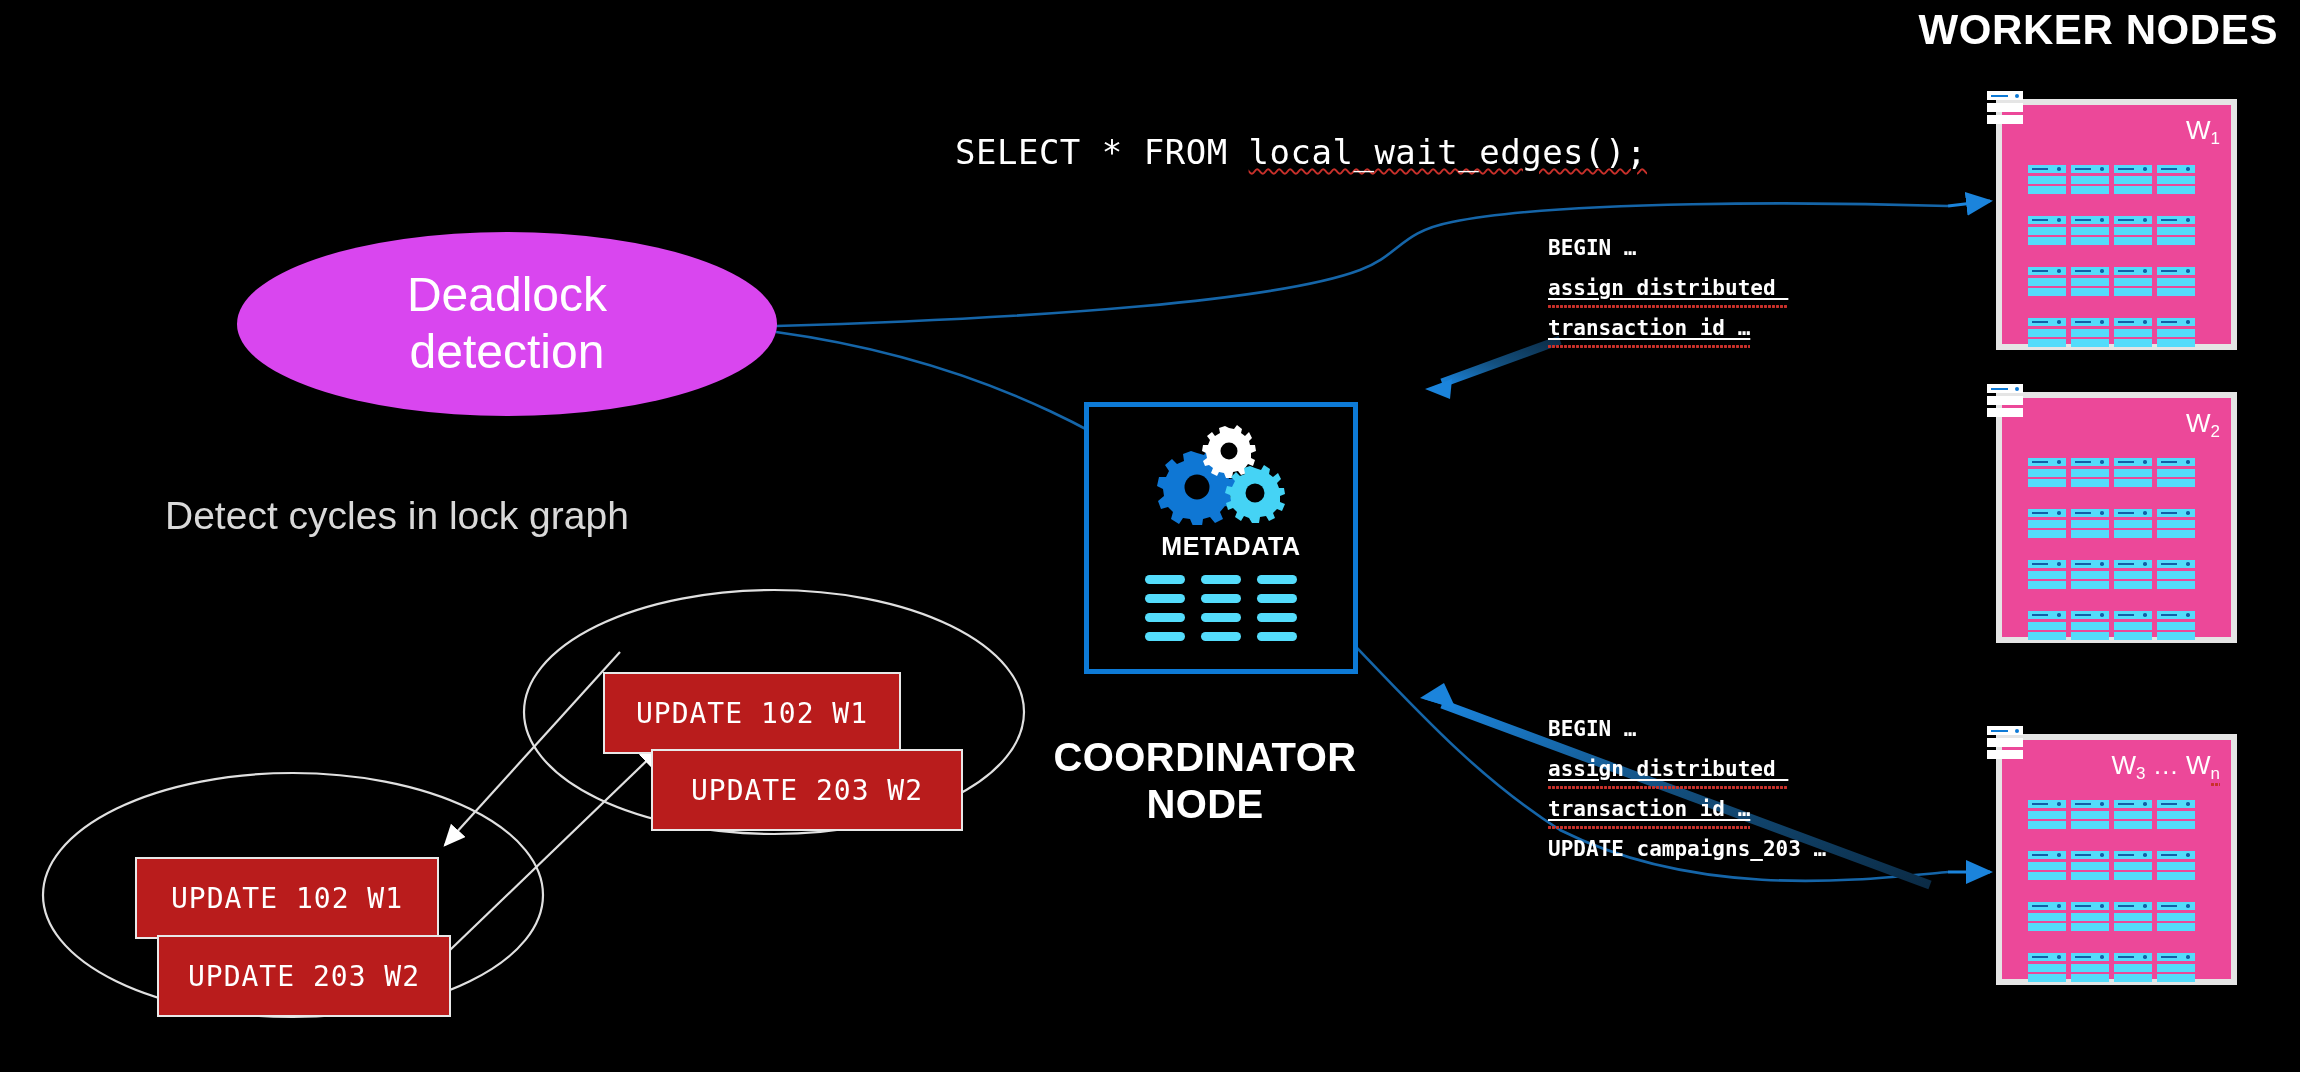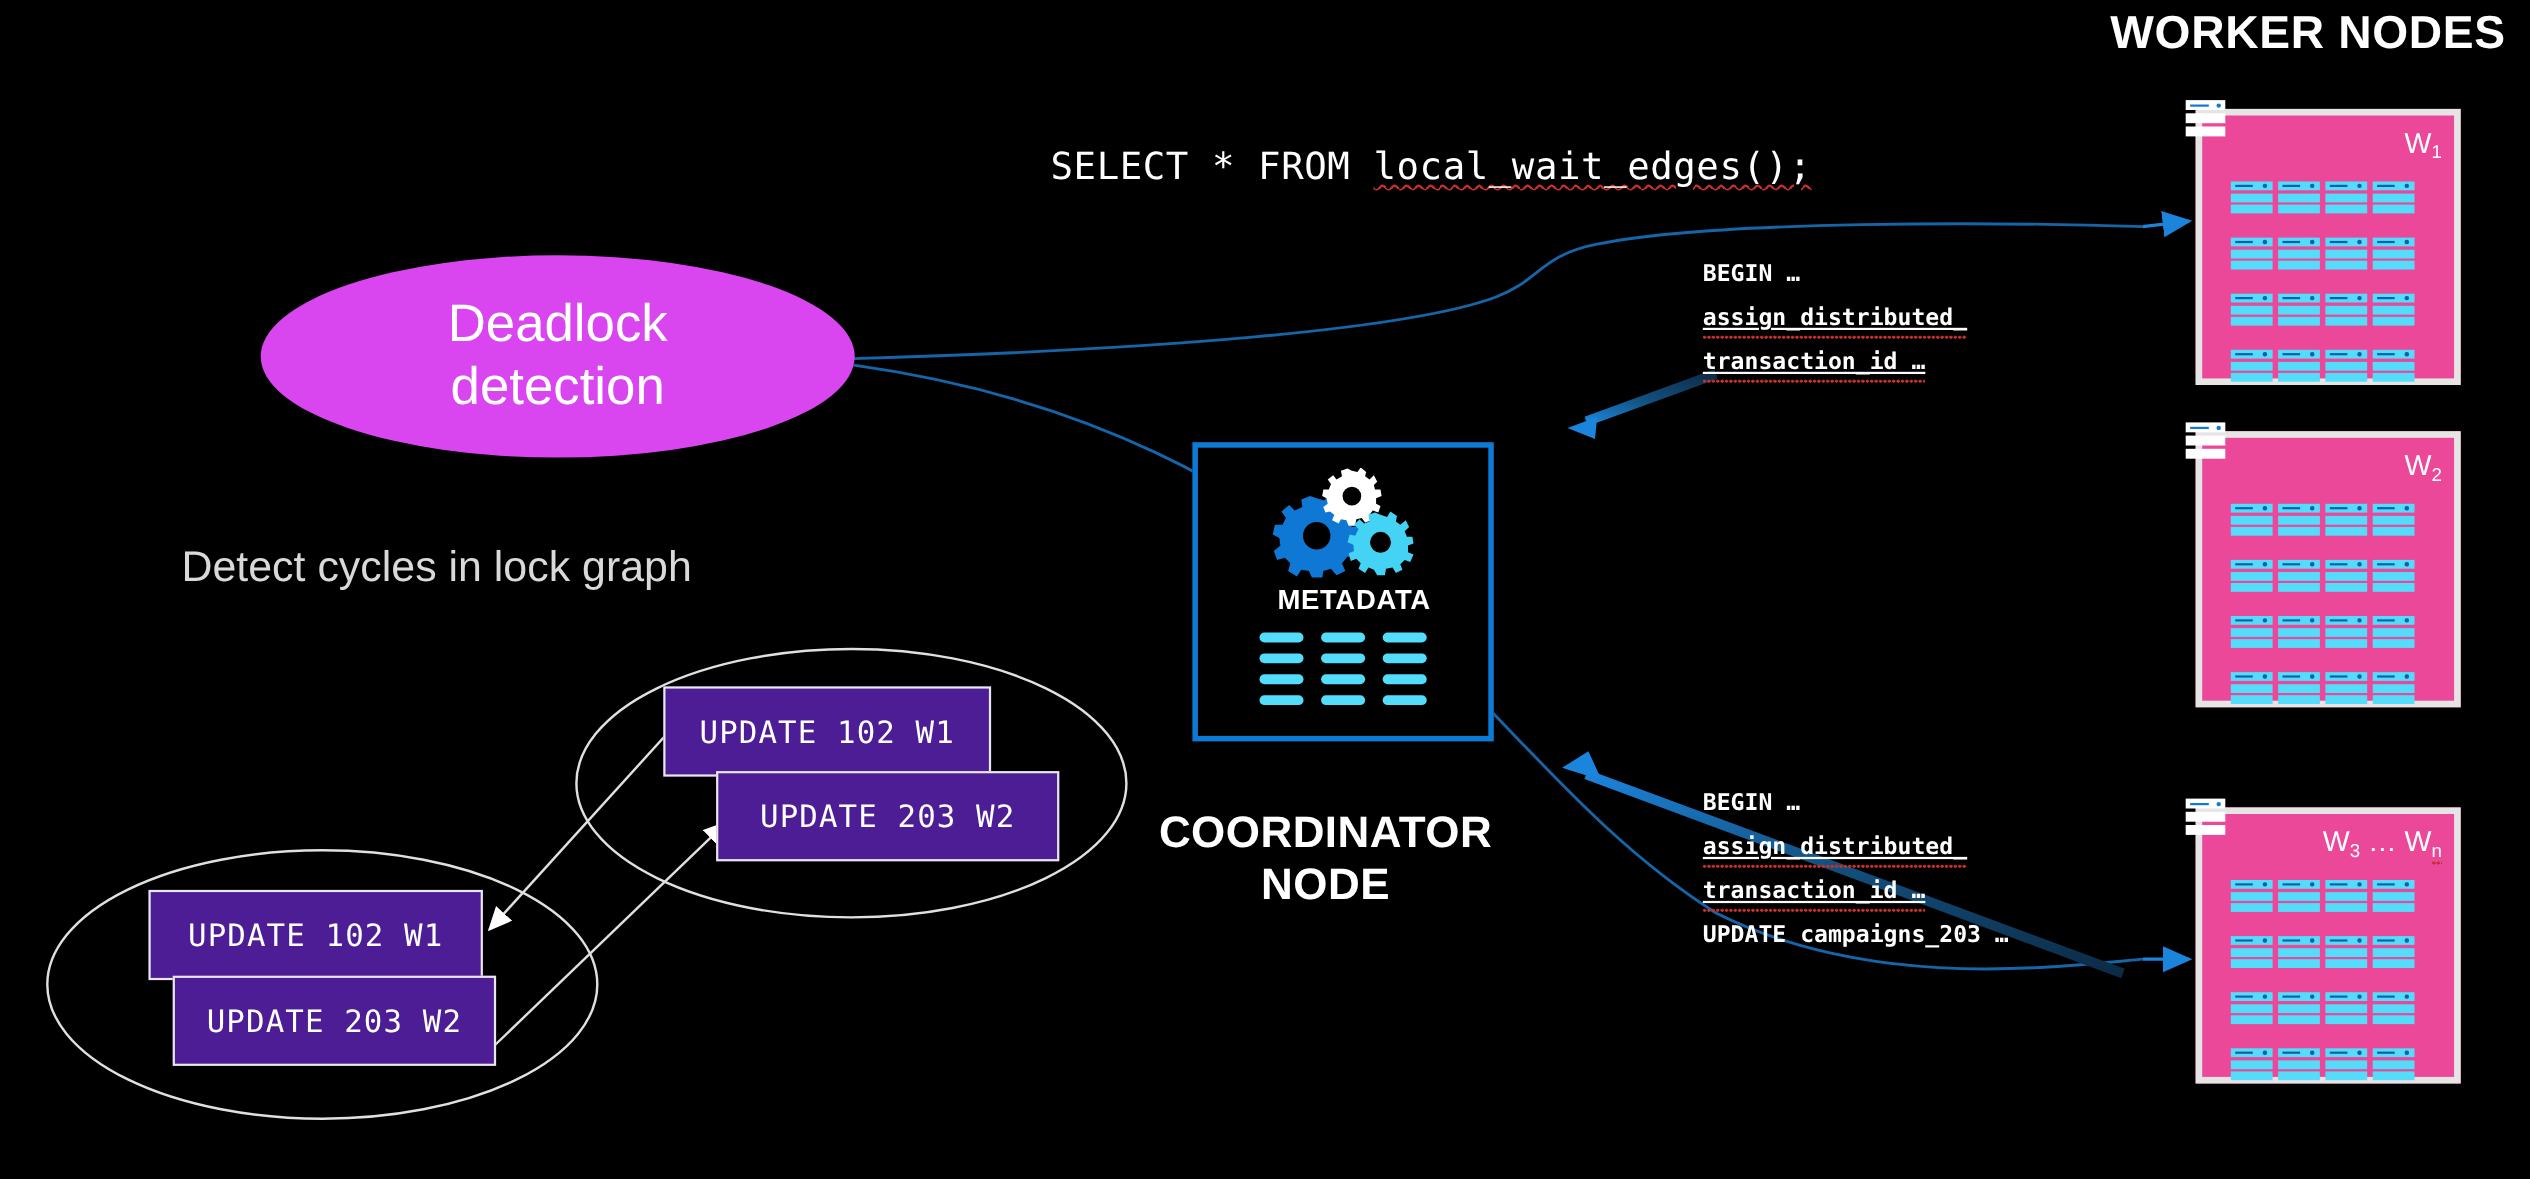--- a/index.html
+++ b/index.html
@@ -262,30 +262,31 @@
     row-gap: 6px;
   }
   #metadata-bars .mb {
     height: 9px;
     border-radius: 5px;
     background: #54dcfb;
   }
 
   
   .lock-box {
-    background: #4c1d95;
+    background: #b91c1c;
     border: 2px solid #e8e8e8;
     font-family: "DejaVu Sans Mono", monospace;
     font-size: 28px;
     color: #ffffff;
     display: flex;
     align-items: center;
     justify-content: center;
     letter-spacing: 1px;
     white-space: nowrap;
+    margin-top: 48px;
   }
   #lockbox-top-1 { left: 603px; top: 624px; width: 294px; height: 78px; }
   #lockbox-top-2 { left: 651px; top: 701px; width: 308px; height: 78px; }
   #lockbox-bot-1 { left: 135px; top: 809px; width: 300px; height: 78px; }
   #lockbox-bot-2 { left: 157px; top: 887px; width: 290px; height: 78px; }
 
   svg.overlay {
     position: absolute;
     left: 0; top: 0;
     width: 2300px;

